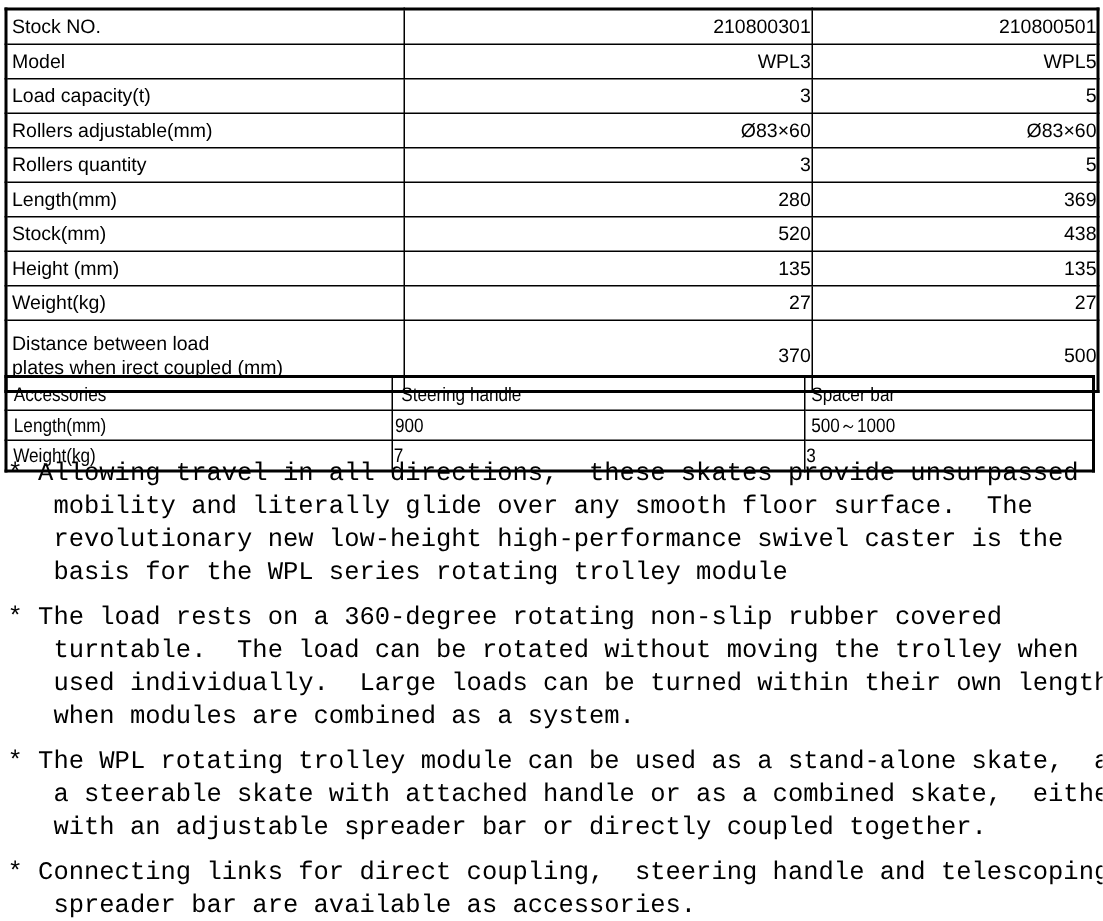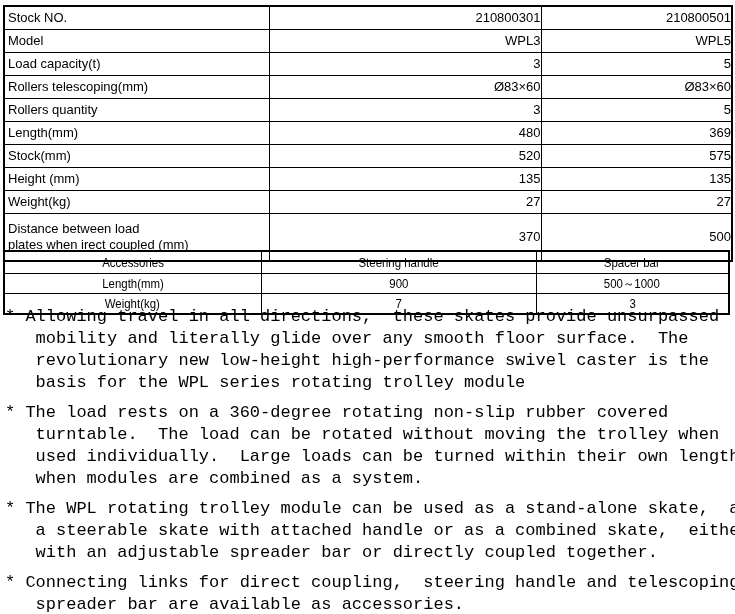--- a/index.html
+++ b/index.html
@@ -29,21 +29,21 @@
   .spec tr.tall td { height:46px; }
 
   .acc {
     position:absolute; left:3px; top:250px; width:725px;
     border:2px solid #000000;
   }
   .acc td {
     border:1px solid #000000;
     font-size:13px; line-height:15px;
     height:19px; vertical-align:middle;
-    text-align:center; padding:0;
+    padding:0;
     overflow:hidden;
   }
   .acc tr.hdr td { height:21px; }
   .acc .cx {
     display:inline-block;
     transform:scaleX(0.88);
     transform-origin:center center;
     white-space:nowrap;
   }
 
@@ -76,38 +76,38 @@
         <td class="lbl">Model</td>
         <td>WPL3</td>
         <td>WPL5</td>
       </tr>
       <tr>
         <td class="lbl">Load capacity(t)</td>
         <td>3</td>
         <td>5</td>
       </tr>
       <tr>
-        <td class="lbl">Rollers telescoping(mm)</td>
+        <td class="lbl">Rollers adjustable(mm)</td>
         <td>Ø83×60</td>
         <td>Ø83×60</td>
       </tr>
       <tr>
         <td class="lbl">Rollers quantity</td>
         <td>3</td>
         <td>5</td>
       </tr>
       <tr>
         <td class="lbl">Length(mm)</td>
-        <td>480</td>
+        <td>280</td>
         <td>369</td>
       </tr>
       <tr>
         <td class="lbl">Stock(mm)</td>
         <td>520</td>
-        <td>575</td>
+        <td>438</td>
       </tr>
       <tr>
         <td class="lbl">Height (mm)</td>
         <td>135</td>
         <td>135</td>
       </tr>
       <tr>
         <td class="lbl">Weight(kg)</td>
         <td>27</td>
         <td>27</td>

